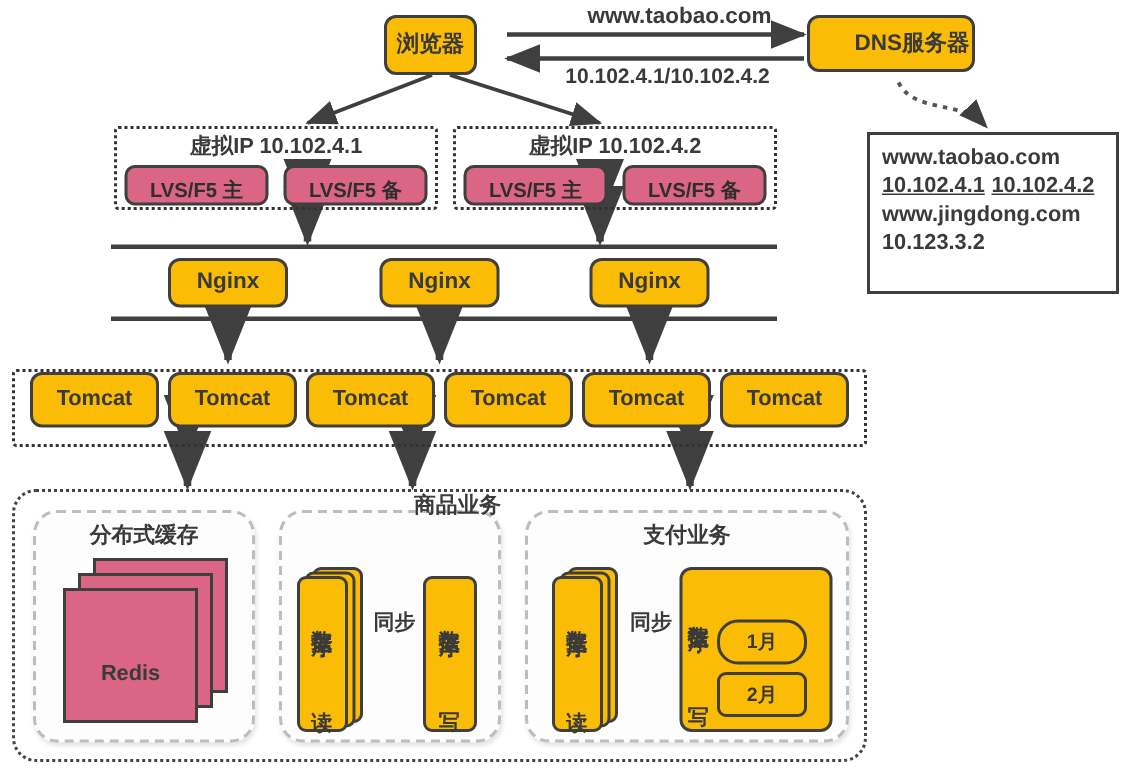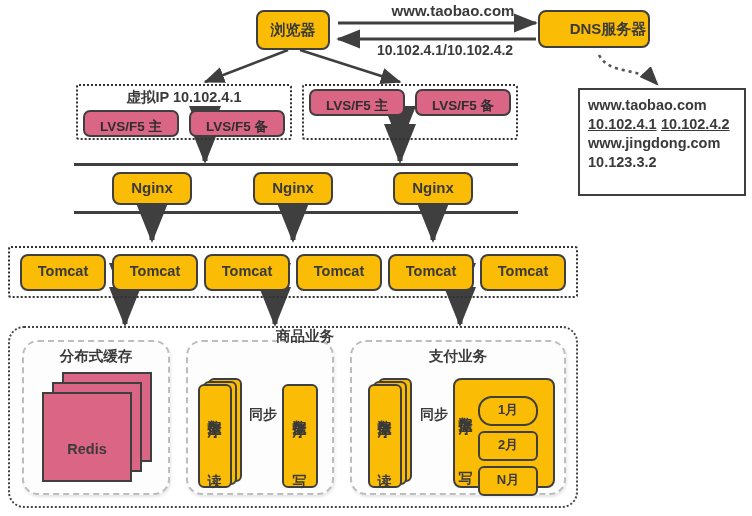--- a/index.html
+++ b/index.html
@@ -81,21 +81,21 @@
   <line x1="275" y1="300" x2="275" y2="324" stroke="#3f3f3f" stroke-width="5" marker-start="url(#ah)" marker-end="url(#ah)"></line>
   <line x1="460" y1="300" x2="460" y2="324" stroke="#3f3f3f" stroke-width="5" marker-start="url(#ah)" marker-end="url(#ah)"></line>
 
   <line x1="247" y1="432" x2="279" y2="432" stroke="#3f3f3f" stroke-width="3.2" marker-end="url(#ah)"></line>
   <line x1="279" y1="457" x2="247" y2="457" stroke="#3f3f3f" stroke-width="3.2" marker-end="url(#ah)"></line>
 
   <line x1="418" y1="432" x2="450" y2="432" stroke="#3f3f3f" stroke-width="3.2" marker-end="url(#ah)"></line>
   <line x1="450" y1="457" x2="418" y2="457" stroke="#3f3f3f" stroke-width="3.2" marker-end="url(#ah)"></line>
 </svg>
 
-<div class="abs node-amber" style="left:256px;top:10px;width:74px;height:40px;font-size:15px;">
+<div class="abs node-amber" style="left:256px;top:10px;width:62px;height:40px;font-size:15px;">
   <span>浏览器</span>
 </div>
 
 <div class="abs node-amber" style="left:538px;top:10px;width:112px;height:38px;font-size:15px;padding-left:28px;">
   <span>DNS服务器</span>
 </div>
 
 <div class="abs label" style="left:368px;top:2px;width:170px;text-align:center;font-size:15px;">www.taobao.com</div>
 
 <div class="abs label" style="left:350px;top:42px;width:190px;text-align:center;font-size:14px;">10.102.4.1/10.102.4.2</div>
@@ -114,20 +114,21 @@
     <div class="node-pink" style="width:92px;height:23px;font-size:13.5px;">
       <span>LVS/F5 主</span>
     </div>
     <div class="node-pink" style="width:92px;height:23px;font-size:13.5px;">
       <span>LVS/F5 备</span>
     </div>
   </div>
 </div>
 
 <div class="abs dotted-box" style="left:302px;top:84px;width:216px;height:56px;">
+  <div style="text-align:center;font-size:14.5px;font-weight:bold;margin-top:2px;">虚拟IP 10.102.4.2</div>
   <div style="display:flex;gap:10px;justify-content:center;margin-top:3px;">
     <div class="node-pink" style="width:92px;height:23px;font-size:13.5px;">
       <span>LVS/F5 主</span>
     </div>
     <div class="node-pink" style="width:92px;height:23px;font-size:13.5px;">
       <span>LVS/F5 备</span>
     </div>
   </div>
 </div>
 
@@ -138,21 +139,21 @@
 </div>
 <div class="abs node-amber" style="left:253px;top:172px;width:80px;height:33px;font-size:15px;">
   <span>Nginx</span>
 </div>
 <div class="abs node-amber" style="left:393px;top:172px;width:80px;height:33px;font-size:15px;">
   <span>Nginx</span>
 </div>
 
 <div class="abs rule" style="left:74px;top:211px;width:444px;"></div>
 
-<div class="abs dotted-box" style="left:8px;top:246px;width:570px;height:52px;display:flex;align-items:center;
+<div class="abs dotted-box" style="left:8px;top:246px;width:570px;height:52px;display:flex;align-items:flex-start;
             justify-content:space-between;padding:0 10px;">
   <div class="node-amber" style="width:82px;height:33px;font-size:14.5px;">
     <span>Tomcat</span>
   </div>
   <div class="node-amber" style="width:82px;height:33px;font-size:14.5px;">
     <span>Tomcat</span>
   </div>
   <div class="node-amber" style="width:82px;height:33px;font-size:14.5px;">
     <span>Tomcat</span>
   </div>
@@ -214,17 +215,14 @@
 <div class="abs node-amber" style="left:453px;top:378px;width:102px;height:110px;border-radius:8px;
             justify-content:flex-start;padding-left:4px;">
   <span class="vtext" style="font-size:14px;">数据库 · 写</span>
   <div style="display:flex;flex-direction:column;gap:5px;margin-left:5px;">
     <div class="node-amber" style="width:56px;height:26px;font-size:13px;border-radius:14px;margin-top:25px;">
       <span>1月</span>
     </div>
     <div class="node-amber" style="width:56px;height:26px;font-size:13px;border-radius:6px;">
       <span>2月</span>
     </div>
-    <div class="node-amber" style="width:56px;height:26px;font-size:13px;border-radius:6px;">
-      <span>N月</span>
-    </div>
   </div>
 </div>
 
 </body></html>

